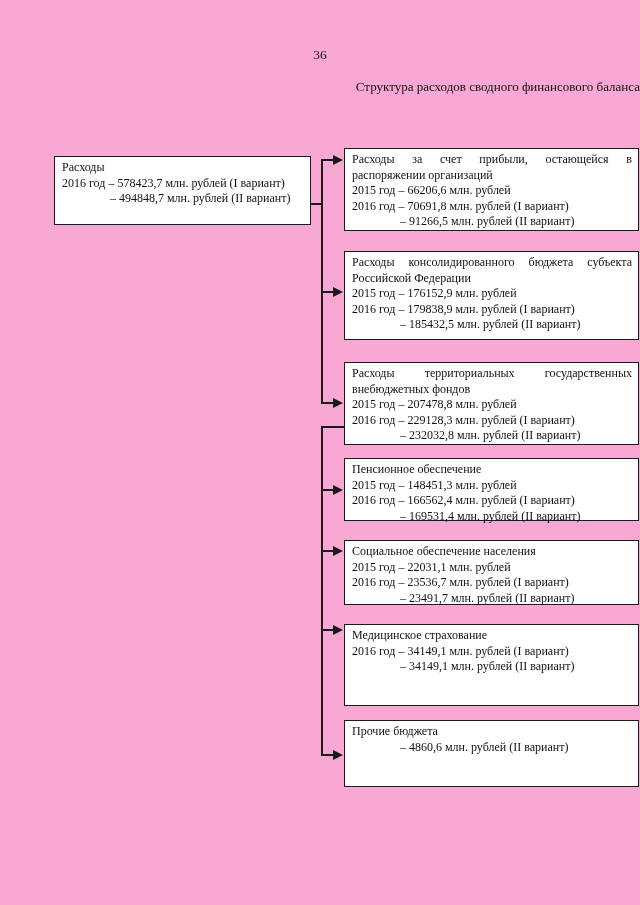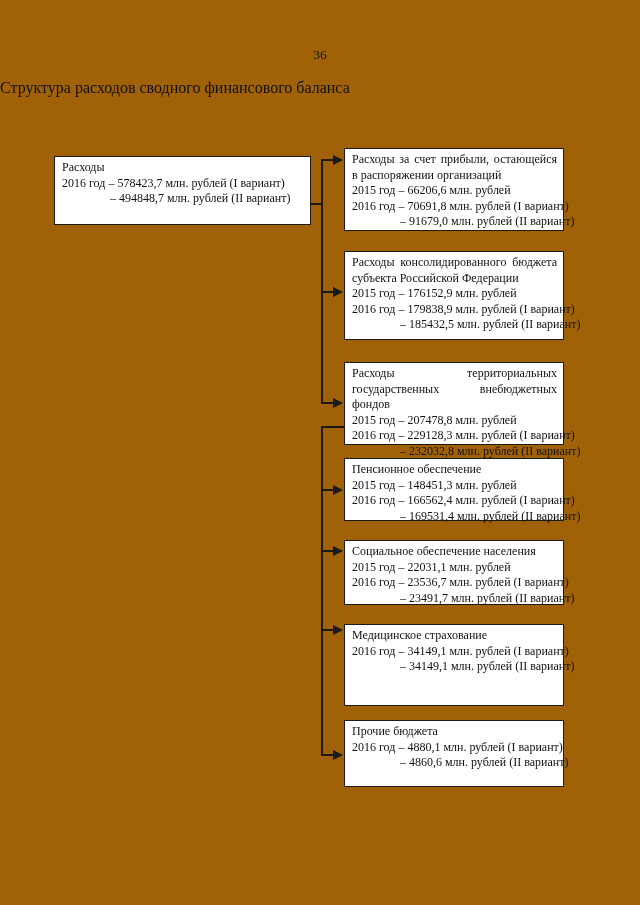--- a/index.html
+++ b/index.html
@@ -1,36 +1,36 @@
 <!DOCTYPE html>
 <html><head>
 <meta charset="utf-8">
 <style>
   html,body { margin:0; padding:0; background:#ffffff; }
   .page {
-    position:relative; width:640px; height:905px; background:#a16207;
+    position:relative; width:640px; height:905px; background:#f9a8d4;
     font-family:"Liberation Serif","DejaVu Serif",serif; color:#111;
     overflow:hidden;
   }
   .pageno {
     position:absolute; top:47px; left:0; width:640px;
     text-align:center; font-size:13.5px;
   }
   .doc-title {
     position:absolute; top:79px; left:0; width:640px;
-    text-align:left; font-size:16px;
+    text-align:right; font-size:13px;
   }
   .box {
     position:absolute; box-sizing:border-box; background:#fff;
     border:1.5px solid #1a1a1a;
     font-size:12px; line-height:15.5px;
     padding:3px 6px 2px 7px;
   }
   .root-box { left:54px;  top:156px; width:257px; height:69px; }
-  .b        { left:344px; width:220px; }
+  .b        { left:344px; width:295px; }
   .b1 { top:148px; height:83px; }
   .b2 { top:251px; height:89px; }
   .b3 { top:362px; height:83px; }
   .b4 { top:458px; height:63px; }
   .b5 { top:540px; height:65px; }
   .b6 { top:624px; height:82px; }
   .b7 { top:720px; height:67px; }
   .bt { text-align:justify; }
   .ln { white-space:nowrap; }
   .indent { padding-left:48px; }
@@ -55,21 +55,21 @@
   <div class="box root-box">
     <div class="bt">Расходы</div>
     <div class="ln">2016 год – 578423,7 млн. рублей (I вариант)</div>
     <div class="ln indent">– 494848,7 млн. рублей (II вариант)</div>
   </div>
 
   <div class="box b b1">
     <div class="bt">Расходы за счет прибыли, остающейся в распоряжении организаций</div>
     <div class="ln">2015 год – 66206,6 млн. рублей</div>
     <div class="ln">2016 год – 70691,8 млн. рублей (I вариант)</div>
-    <div class="ln indent">– 91679,0 млн. рублей (II вариант)</div>
+    <div class="ln indent">– 91266,5 млн. рублей (II вариант)</div>
   </div>
 
   <div class="box b b2">
     <div class="bt">Расходы консолидированного бюджета субъекта Российской Федерации</div>
     <div class="ln">2015 год – 176152,9 млн. рублей</div>
     <div class="ln">2016 год – 179838,9 млн. рублей (I вариант)</div>
     <div class="ln indent">– 185432,5 млн. рублей (II вариант)</div>
   </div>
 
   <div class="box b b3">
@@ -94,21 +94,20 @@
   </div>
 
   <div class="box b b6">
     <div class="bt">Медицинское страхование</div>
     <div class="ln">2016 год – 34149,1 млн. рублей (I вариант)</div>
     <div class="ln indent">– 34149,1 млн. рублей (II вариант)</div>
   </div>
 
   <div class="box b b7">
     <div class="bt">Прочие бюджета</div>
-    <div class="ln">2016 год – 4880,1 млн. рублей (I вариант)</div>
     <div class="ln indent">– 4860,6 млн. рублей (II вариант)</div>
   </div>
 
   <div class="hline" style="left:310px; top:203px; width:12px;"></div>
   <div class="vline" style="left:321px; top:159px; height:245px;"></div>
   <div class="hline" style="left:321px; top:426px; width:23px;"></div>
   <div class="vline" style="left:321px; top:426px; height:330px;"></div>
 
   <div class="hline" style="left:321px; top:159px; width:14px;"></div>
   <div class="arrowhead" style="left:333px; top:155px;"></div>

